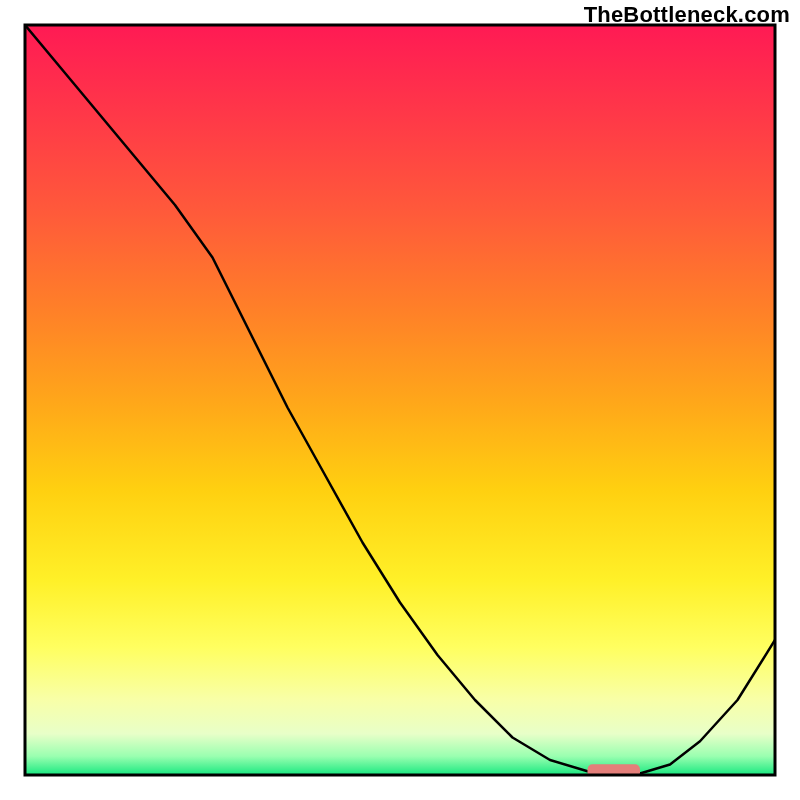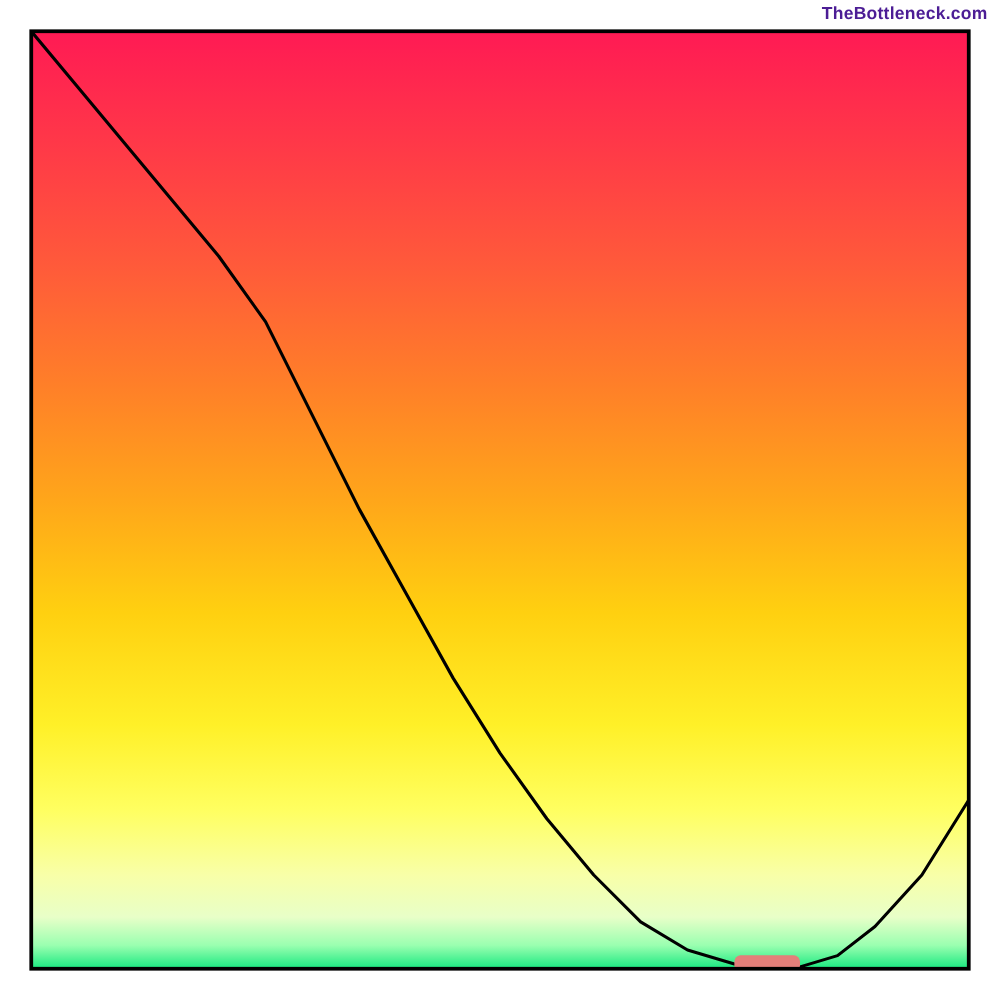--- a/index.html
+++ b/index.html
@@ -12,23 +12,23 @@
   }
   .container {
     position: relative;
     width: 800px;
     height: 800px;
   }
   .watermark {
     position: absolute;
     top: 2px;
     right: 10px;
-    font-size: 14px;
+    font-size: 22px;
     font-weight: bold;
-    color: #4c1d95;
+    color: #000000;
     letter-spacing: 0.2px;
     z-index: 20;
   }
   svg.chart {
     position: absolute;
     left: 0;
     top: 0;
     width: 800px;
     height: 800px;
   }

